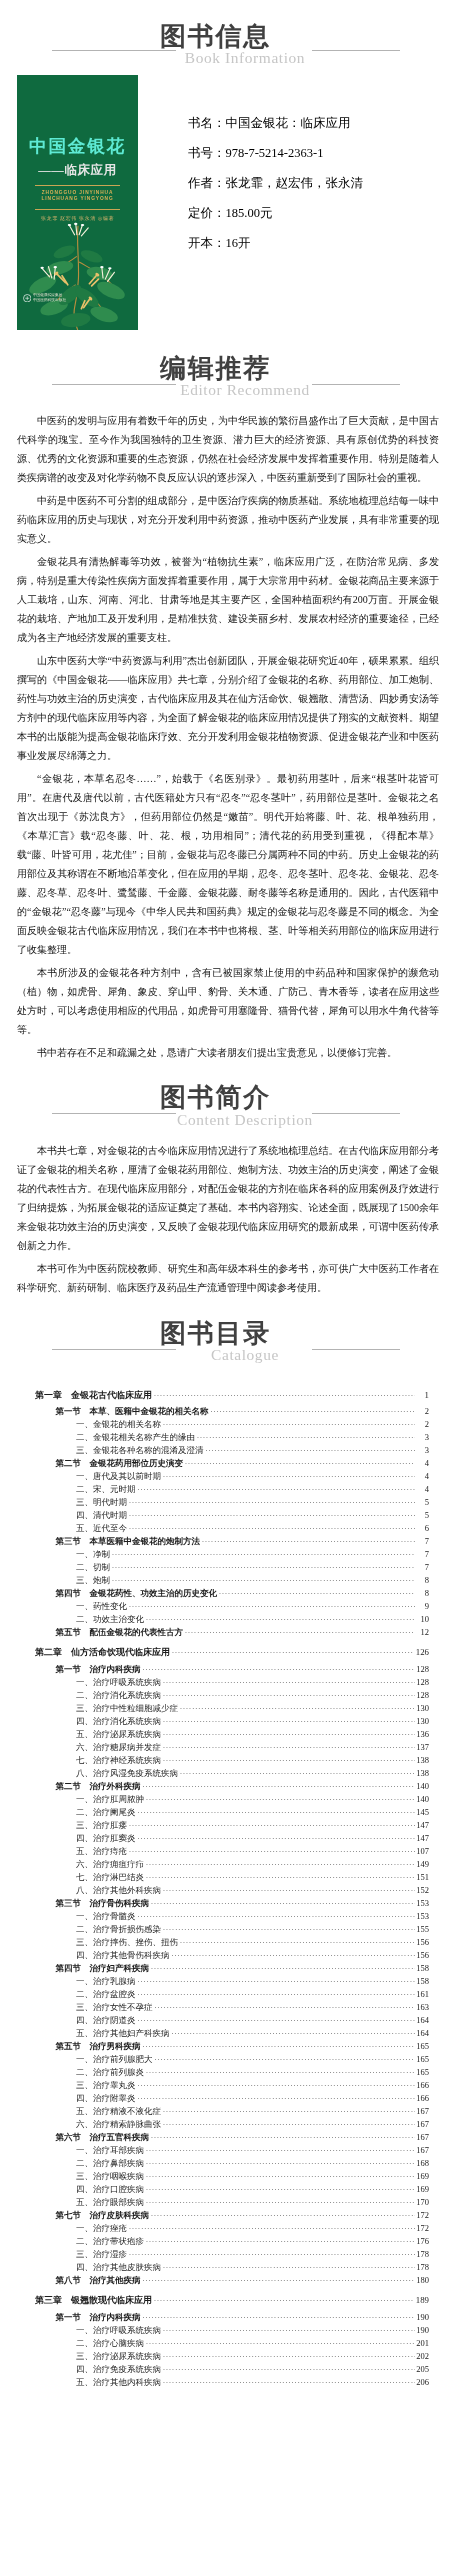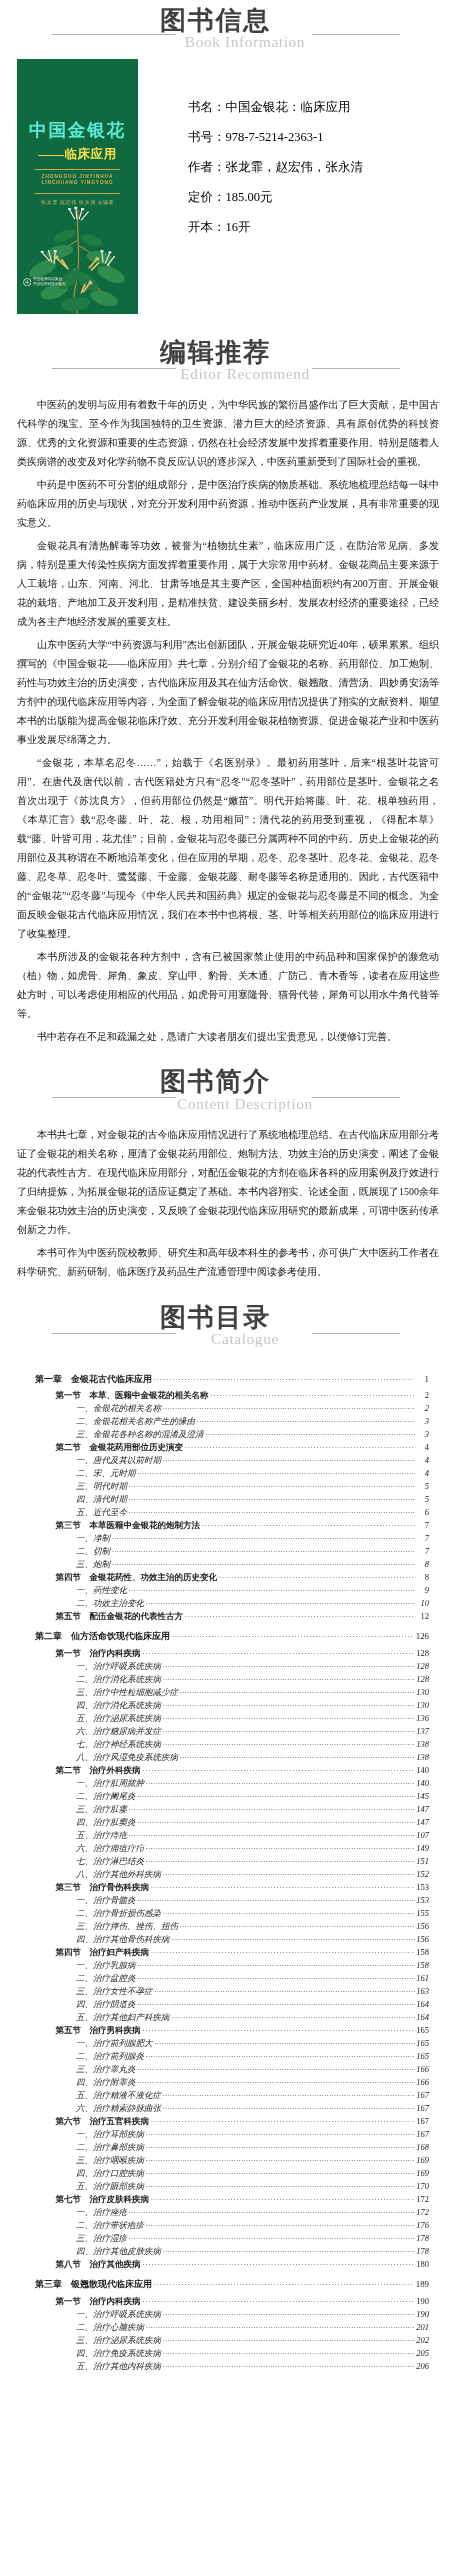--- a/index.html
+++ b/index.html
@@ -1,40 +1,40 @@
 <!DOCTYPE html>
 <html style="font-size:9px"><head>
 <meta charset="utf-8">
 <style>
   :root{
     --serif:"Liberation Serif","DejaVu Serif",serif;
     --sans:"Liberation Sans","DejaVu Sans",sans-serif;
   }
   html,body{margin:0;padding:0;background:#ffffff;}
-  .page{position:relative;width:456px;height:2388px;margin:0 auto;background:#fff;overflow:hidden;
+  .page{position:relative;width:456px;height:2388px;margin:16px auto;background:#fff;overflow:hidden;
         font-family:var(--serif);color:#111;}
 
   
   .sec-head{position:relative;height:64px;padding-top:9px;box-sizing:border-box;text-align:center;}
   .sec-head .cn{font-family:var(--sans);font-size:26px;line-height:30px;font-weight:bold;
                 color:#404040;letter-spacing:1.7px;transform:translateX(-12.5px);}
   .sec-head .en{font-family:var(--serif);font-size:15.4px;line-height:17px;color:#c6c6c6;
                 margin-top:-1.7px;transform:translateX(17px);letter-spacing:0.6px;}
   .sec-head .rule{position:absolute;top:40px;height:1.1px;background:#b3b3b3;}
   .sec-head .rule-l{left:52px;width:124px;}
   .sec-head .rule-r{right:56px;width:88px;}
   .sec-head.first{height:57px;padding-top:4.6px;}
   .sec-head.first .rule{top:34px;}
 
   
   .book-area{display:flex;padding:2.3px 17px 0 17px;height:258px;box-sizing:border-box;}
   .cover{position:relative;width:121px;height:255px;background:#0f6a3f;flex:none;
          text-align:center;overflow:hidden;}
   .cover-title{margin-top:59px;color:#5eead4;font-size:17.7px;font-weight:600;letter-spacing:1.7px;}
-  .cover-sub{margin-top:3.4px;color:#fde047;font-size:12.5px;font-weight:600;letter-spacing:0.6px;}
+  .cover-sub{margin-top:3.4px;color:#e5e5e5;font-size:12.5px;font-weight:600;letter-spacing:0.6px;}
   .gold-rule{width:85px;height:0.6px;background:#caa554;margin:6.8px auto 0 auto;}
   .cover-pinyin{margin-top:4px;color:#d9b157;font-family:var(--sans);font-size:4.8px;
                 line-height:6.3px;letter-spacing:0.9px;font-weight:bold;}
   .cover-authors{margin-top:5.1px;color:#cfb06a;font-size:5.1px;letter-spacing:0.6px;}
   .cover-plant{position:absolute;left:50%;bottom:-3.4px;transform:translateX(-50%);}
   .publisher{position:absolute;left:5.7px;top:218px;display:flex;align-items:center;text-align:left;}
   .publisher .p-txt{margin-left:1.7px;color:#e8e3d2;font-size:3.7px;line-height:4.6px;
                     font-family:var(--sans);white-space:nowrap;}
 
   .info-col{padding:33px 0 0 50px;}
@@ -44,21 +44,21 @@
   .paras{padding:3.4px 17px 0 17px;}
   .para{margin:0 0 4px 0;font-size:10px;line-height:19px;text-align:justify;
         text-indent:2em;color:#141414;}
 
   
   .toc{padding:8px 27px 0 35px;font-family:var(--sans);}
   .toc-row{display:flex;align-items:baseline;line-height:13px;font-size:8.5px;color:#1c1c1c;}
   .toc-row[data-level="chapter"]{font-weight:bold;font-size:9px;line-height:13.7px;
         margin-top:7.4px;margin-bottom:2.8px;}
   .toc-row[data-level="section"]{font-weight:bold;padding-left:20.5px;}
-  .toc-row[data-level="item"]{padding-left:41px;font-style:italic;}
+  .toc-row[data-level="item"]{padding-left:41px;}
   .toc-label{flex:none;white-space:nowrap;}
   .toc-dots{flex:1;overflow:hidden;white-space:nowrap;color:#3c3c3c;margin:0 1.7px;}
   .toc-dots::after{content:"····································································································································································";
         font-size:7.4px;letter-spacing:0.6px;font-weight:normal;font-family:var(--serif);}
   .toc-page{flex:none;font-family:var(--serif);font-weight:normal;font-size:8.5px;
         min-width:12.5px;text-align:right;}
   .toc-row[data-level="chapter"] .toc-page{font-size:8.8px;}
 </style>
 </head>
 <body>

